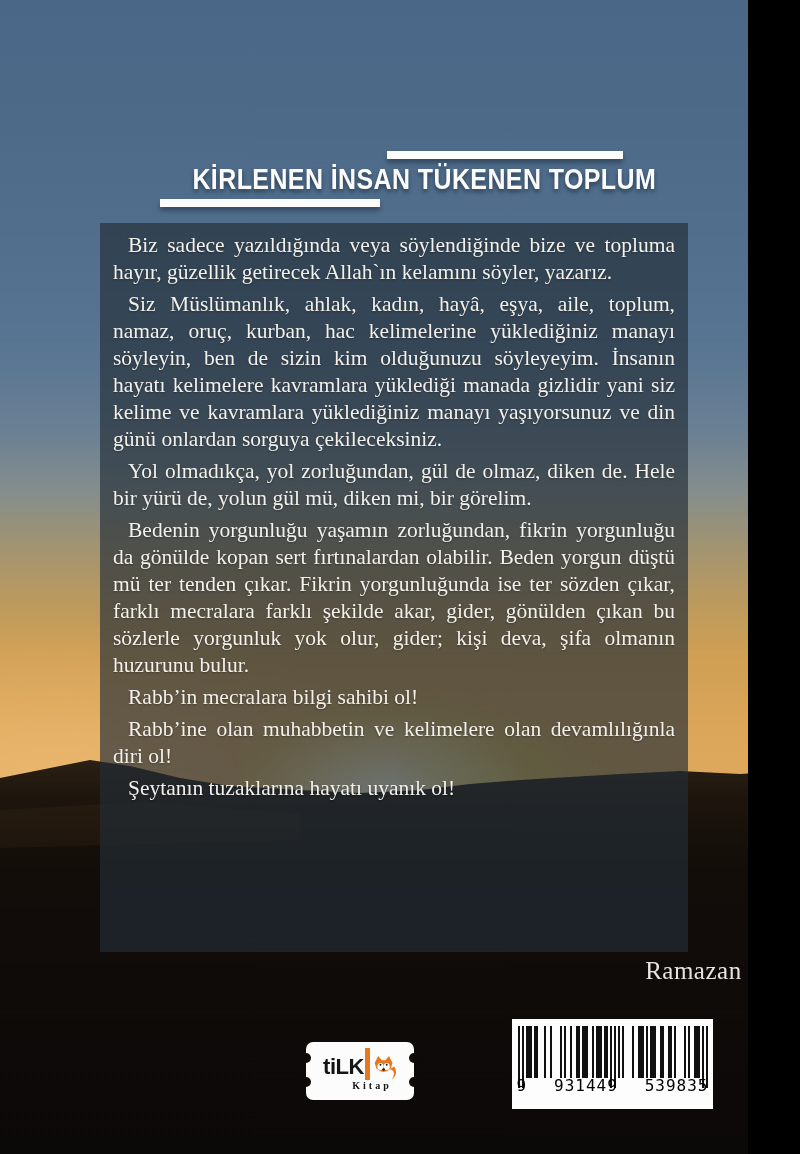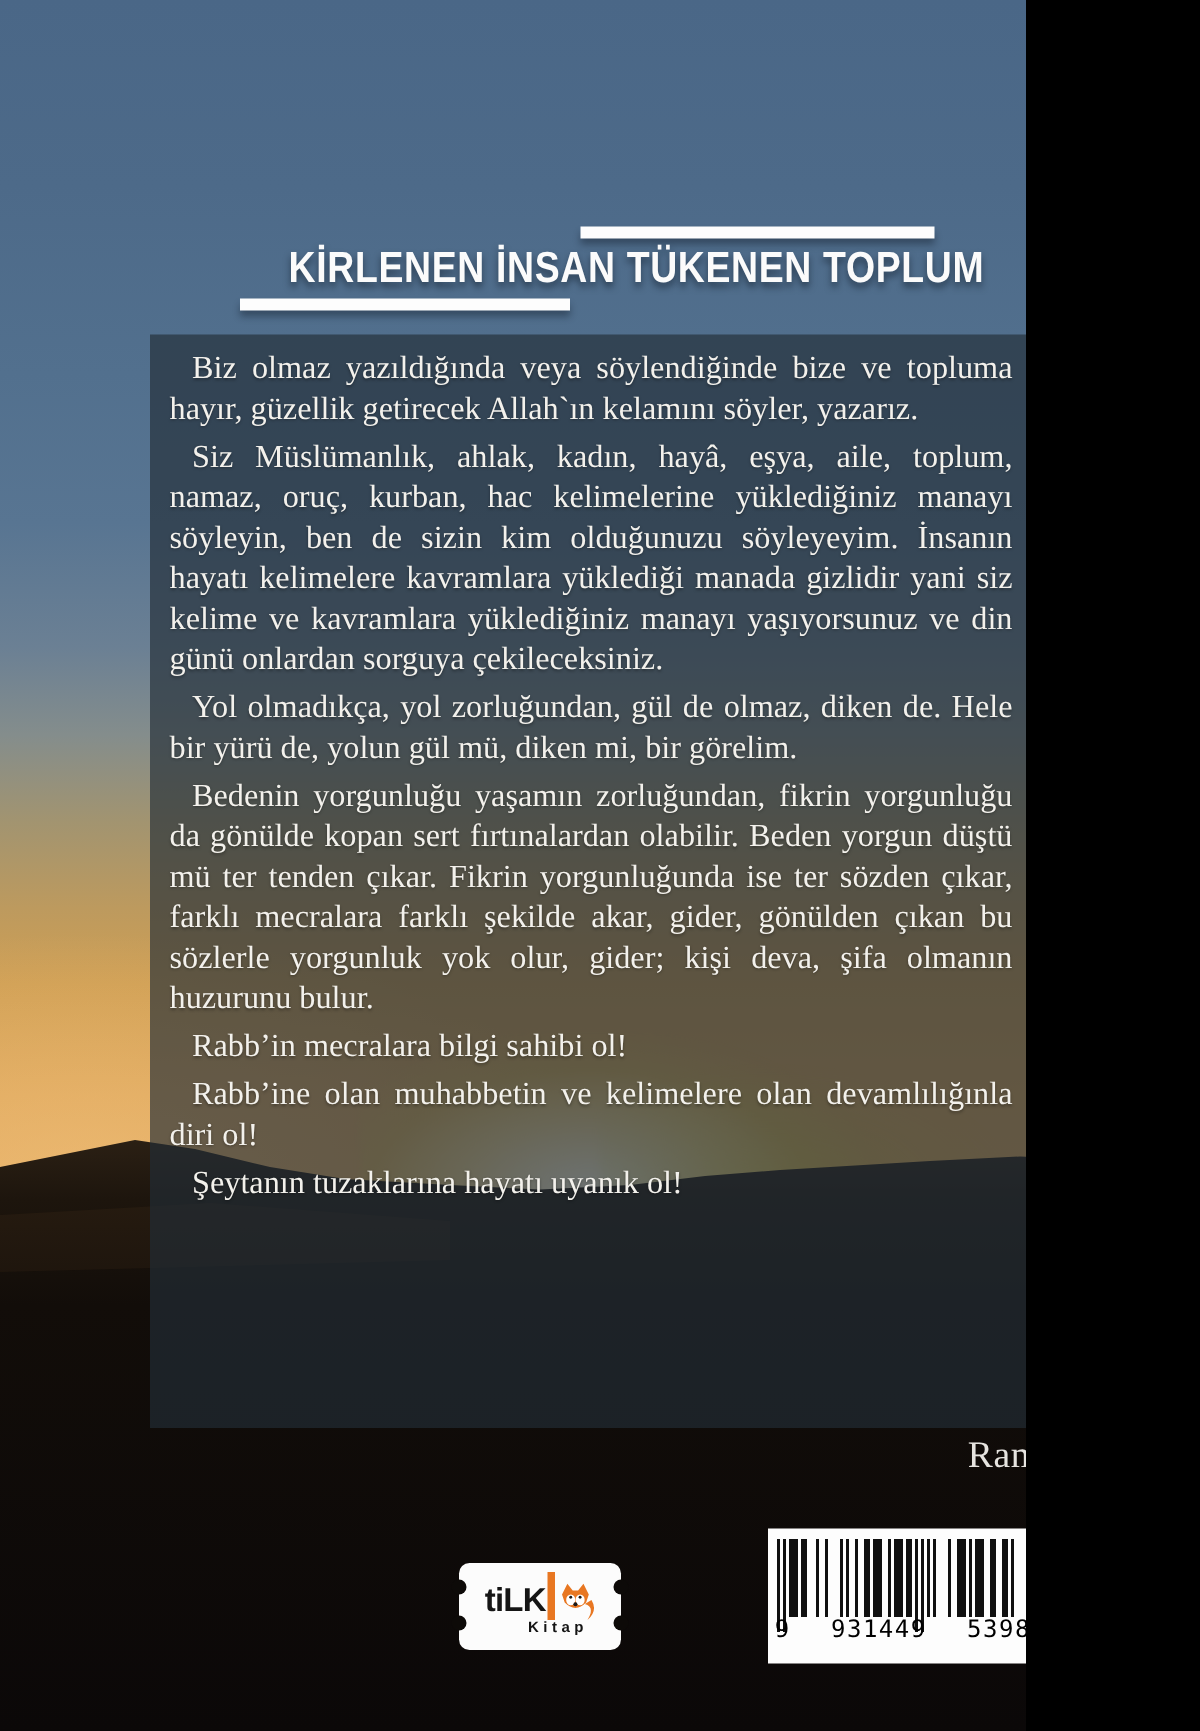--- a/index.html
+++ b/index.html
@@ -1,16 +1,16 @@
 <!DOCTYPE html>
 <html><head>
 <meta charset="utf-8">
 <style>
   html,body{margin:0;padding:0;background:#000;}
-  .page{position:relative;width:684px;height:1154px;overflow:hidden;background:#0b0808;
+  .page{position:relative;width:748px;height:1154px;overflow:hidden;background:#0b0808;
         font-family:"Liberation Serif",serif;}
   
   .sky{position:absolute;left:0;top:0;width:800px;height:830px;z-index:1;
     background:linear-gradient(180deg,
       #4a6787 0%, #4d6a89 15%, #52708e 30%, #587592 42%,
       #6b8094 52%, #848d8c 59%, #a29470 66%, #bd9a5e 73%,
       #cf9f54 79%, #dca65a 88%, #e0ab60 100%);}
   .warm-left{position:absolute;left:-60px;top:620px;width:470px;height:220px;z-index:2;
     background:radial-gradient(ellipse at 25% 75%, rgba(248,198,130,0.50), rgba(248,198,130,0.0) 70%);}
   .sun-glow{position:absolute;left:240px;top:690px;width:340px;height:170px;z-index:2;
@@ -44,21 +44,21 @@
   
   .logo{position:absolute;left:306px;top:1042px;width:108px;height:58px;z-index:5;
     background:#fcfcfc;border-radius:7px;display:flex;flex-direction:column;
     align-items:center;justify-content:center;}
   .notch{position:absolute;width:10px;height:10px;border-radius:50%;background:#0d0a08;}
   .n1{left:-5px;top:11px;} .n2{left:-5px;top:35px;} .n3{right:-5px;top:11px;} .n4{right:-5px;top:35px;}
   .logo-row{display:flex;align-items:center;height:30px;}
   .logo-main{font-family:"Liberation Sans",sans-serif;font-weight:700;font-size:22px;
     letter-spacing:-0.5px;color:#151515;line-height:22px;}
   .logo-ibar{width:5px;height:32px;margin:0 2px 0 1px;position:relative;top:-3px;}
-  .logo-sub{font-family:Liberation Sans, sans-serif;font-weight:700;font-size:10px;
+  .logo-sub{font-family:Liberation Serif, serif;font-weight:700;font-size:10px;
     letter-spacing:3px;color:#151515;margin-top:-2px;padding-left:24px;}
   .fox{position:relative;top:1px;}
   
   .barcode{position:absolute;left:512px;top:1019px;width:201px;height:90px;z-index:5;
     background:#fdfdfd;box-sizing:border-box;padding-top:7px;}
   .bars{display:flex;align-items:flex-start;width:190px;margin:0 auto;}
   .bars span{display:block;width:2px;}
   .bars .b{background:#101010;}
   .digits{position:relative;display:flex;justify-content:space-between;width:192px;
     margin:-11px auto 0 auto;font-family:"DejaVu Sans Mono",monospace;
@@ -90,21 +90,21 @@
     <path fill="rgba(95,65,35,0.14)" d="M0,70 L140,62 L300,74 L300,100 L0,108 Z"></path>
   </svg>
 
   <div class="title-wrap">
     <div class="bar bar-top"></div>
     <h1 class="title">KİRLENEN İNSAN TÜKENEN TOPLUM</h1>
     <div class="bar bar-bottom"></div>
   </div>
 
   <div class="blurb" id="blurb">
-      <p>Biz olmaz yazıldığında veya söylendiğinde bize ve topluma hayır, güzellik getirecek Allah`ın kelamını söyler, yazarız.</p>
+      <p>Biz sadece yazıldığında veya söylendiğinde bize ve topluma hayır, güzellik getirecek Allah`ın kelamını söyler, yazarız.</p>
       <p>Siz Müslümanlık, ahlak, kadın, hayâ, eşya, aile, toplum, namaz, oruç, kurban, hac kelimelerine yüklediğiniz manayı söyleyin, ben de sizin kim olduğunuzu söyleyeyim. İnsanın hayatı kelimelere kavramlara yüklediği manada gizlidir yani siz kelime ve kavramlara yüklediğiniz manayı yaşıyorsunuz ve din günü onlardan sorguya çekileceksiniz.</p>
       <p>Yol olmadıkça, yol zorluğundan, gül de olmaz, diken de. Hele bir yürü de, yolun gül mü, diken mi, bir görelim.</p>
       <p>Bedenin yorgunluğu yaşamın zorluğundan, fikrin yorgunluğu da gönülde kopan sert fırtınalardan olabilir. Beden yorgun düştü mü ter tenden çıkar. Fikrin yorgunluğunda ise ter sözden çıkar, farklı mecralara farklı şekilde akar, gider, gönülden çıkan bu sözlerle yorgunluk yok olur, gider; kişi deva, şifa olmanın huzurunu bulur.</p>
       <p>Rabb’in mecralara bilgi sahibi ol!</p>
       <p>Rabb’ine olan muhabbetin ve kelimelere olan devamlılığınla diri ol!</p>
       <p>Şeytanın tuzaklarına hayatı uyanık ol!</p>
     </div>
 
   <div class="author">Ramazan Örs</div>
 

